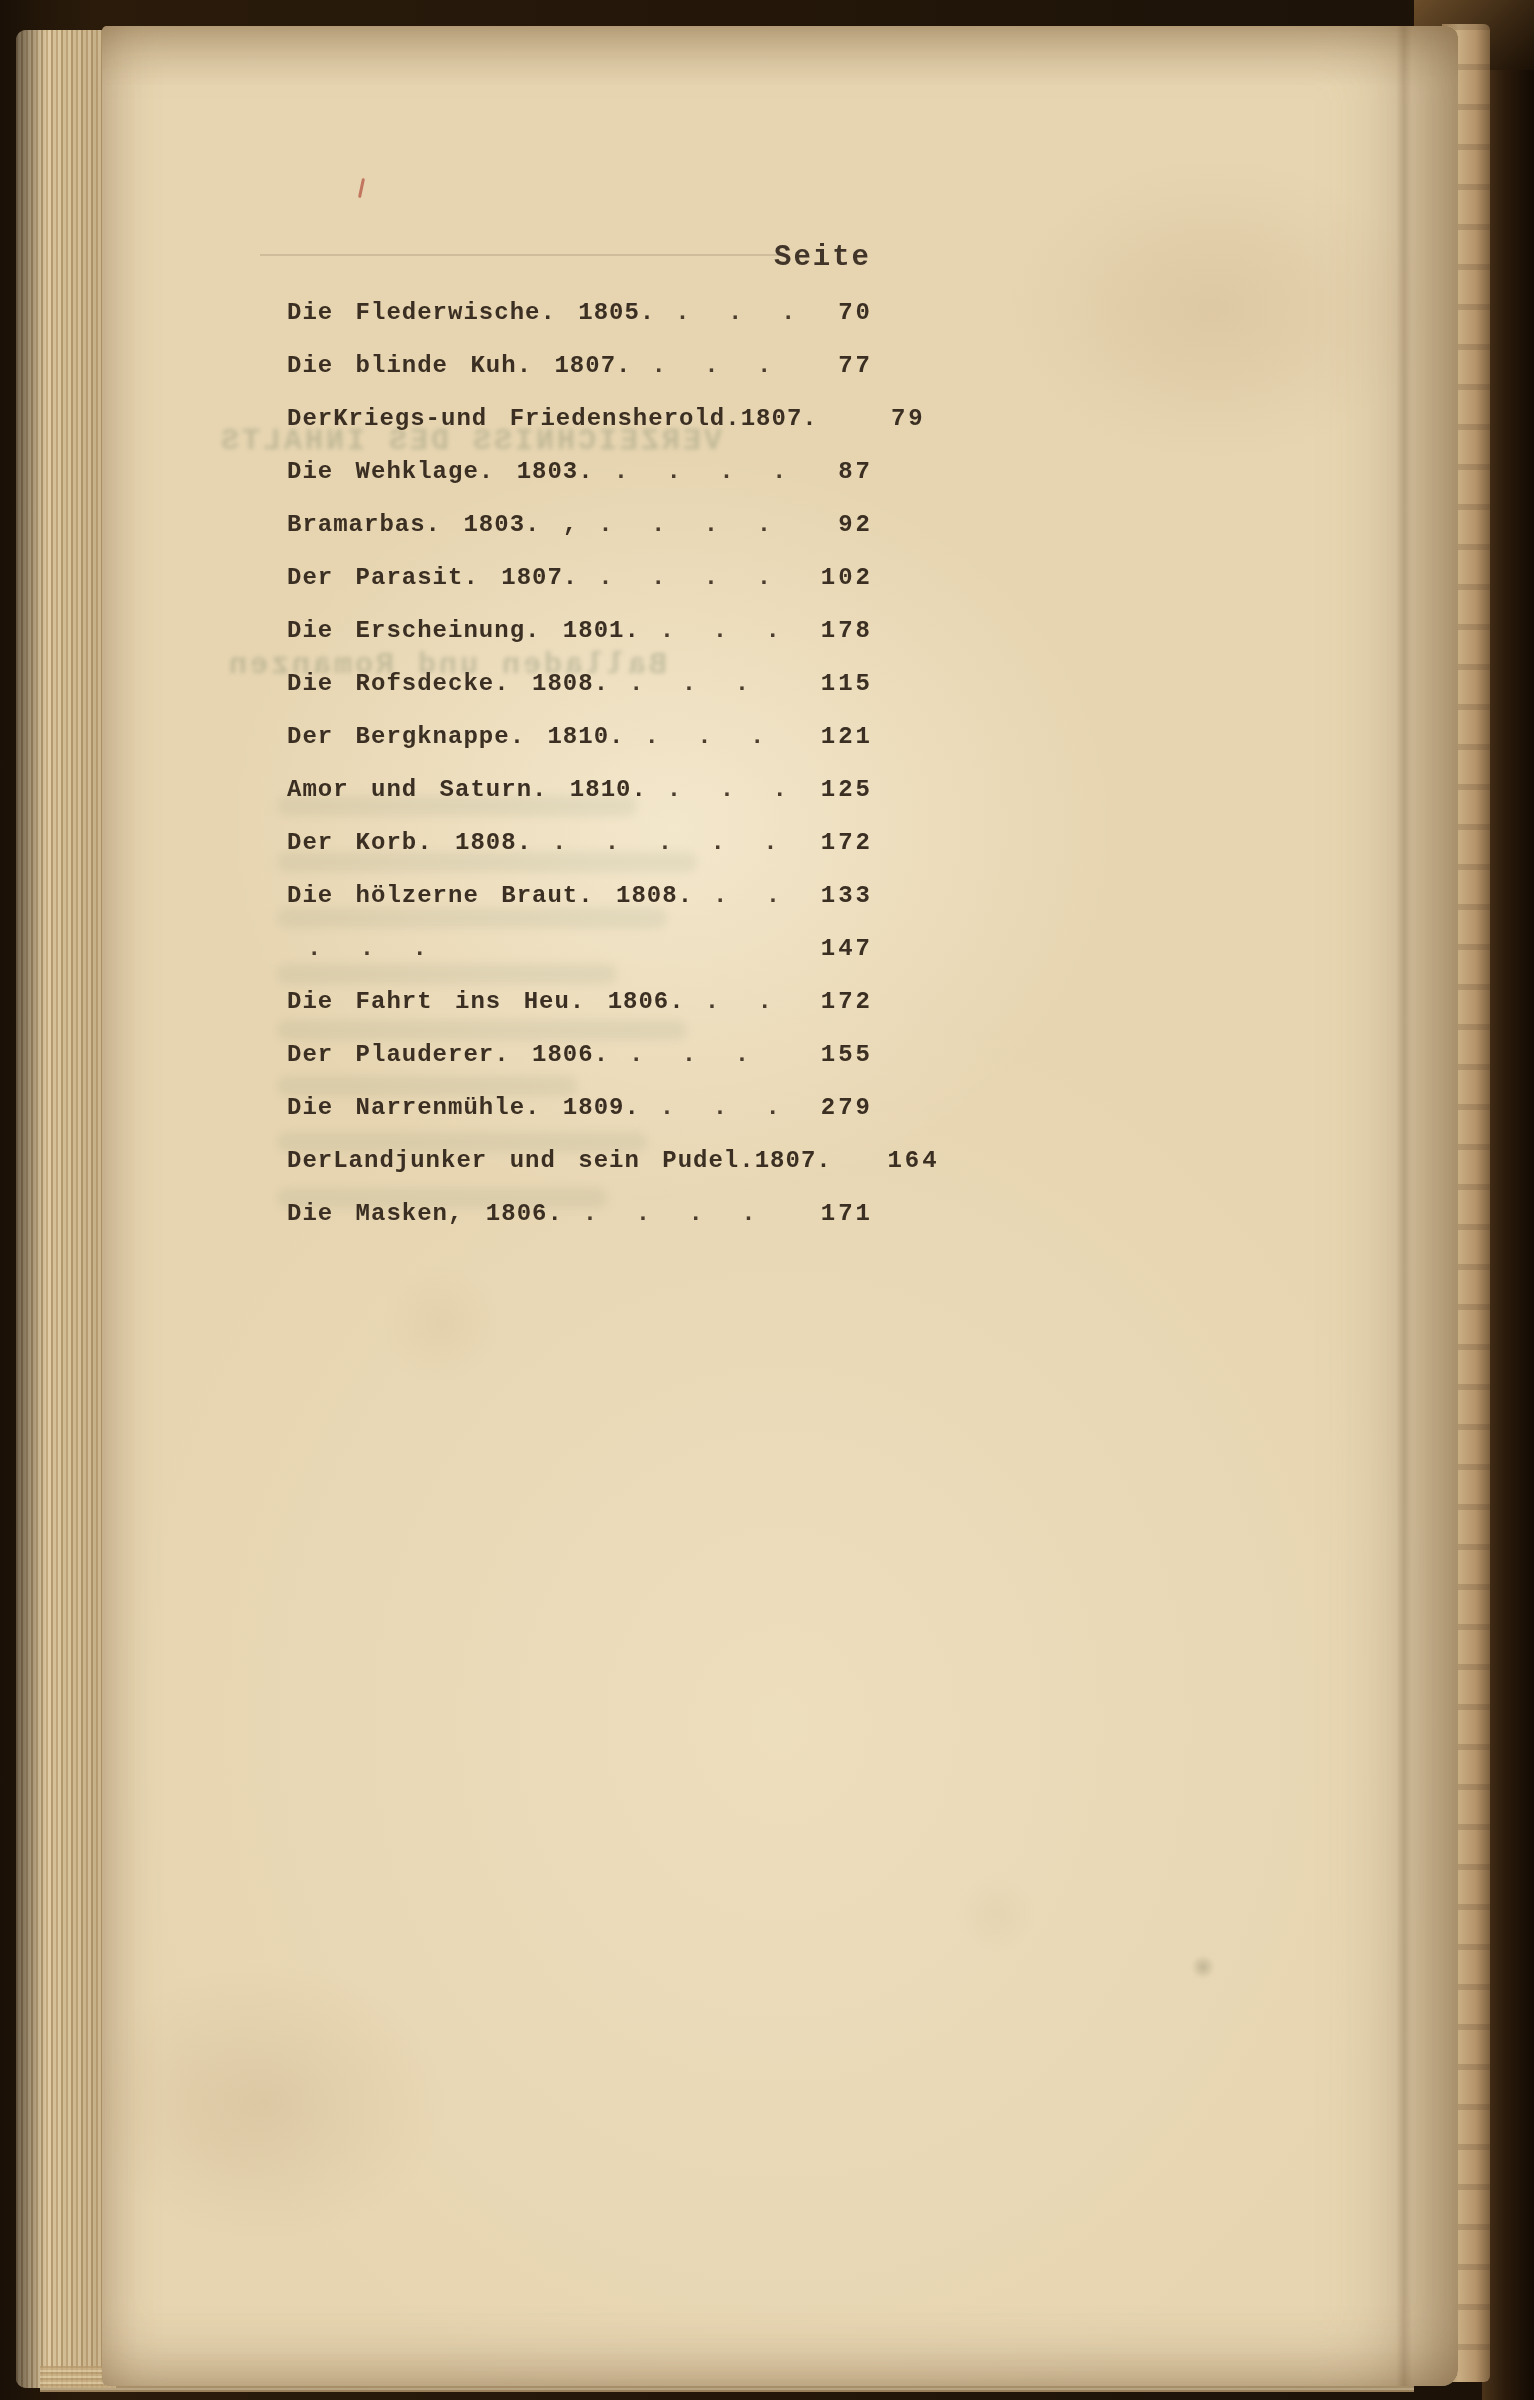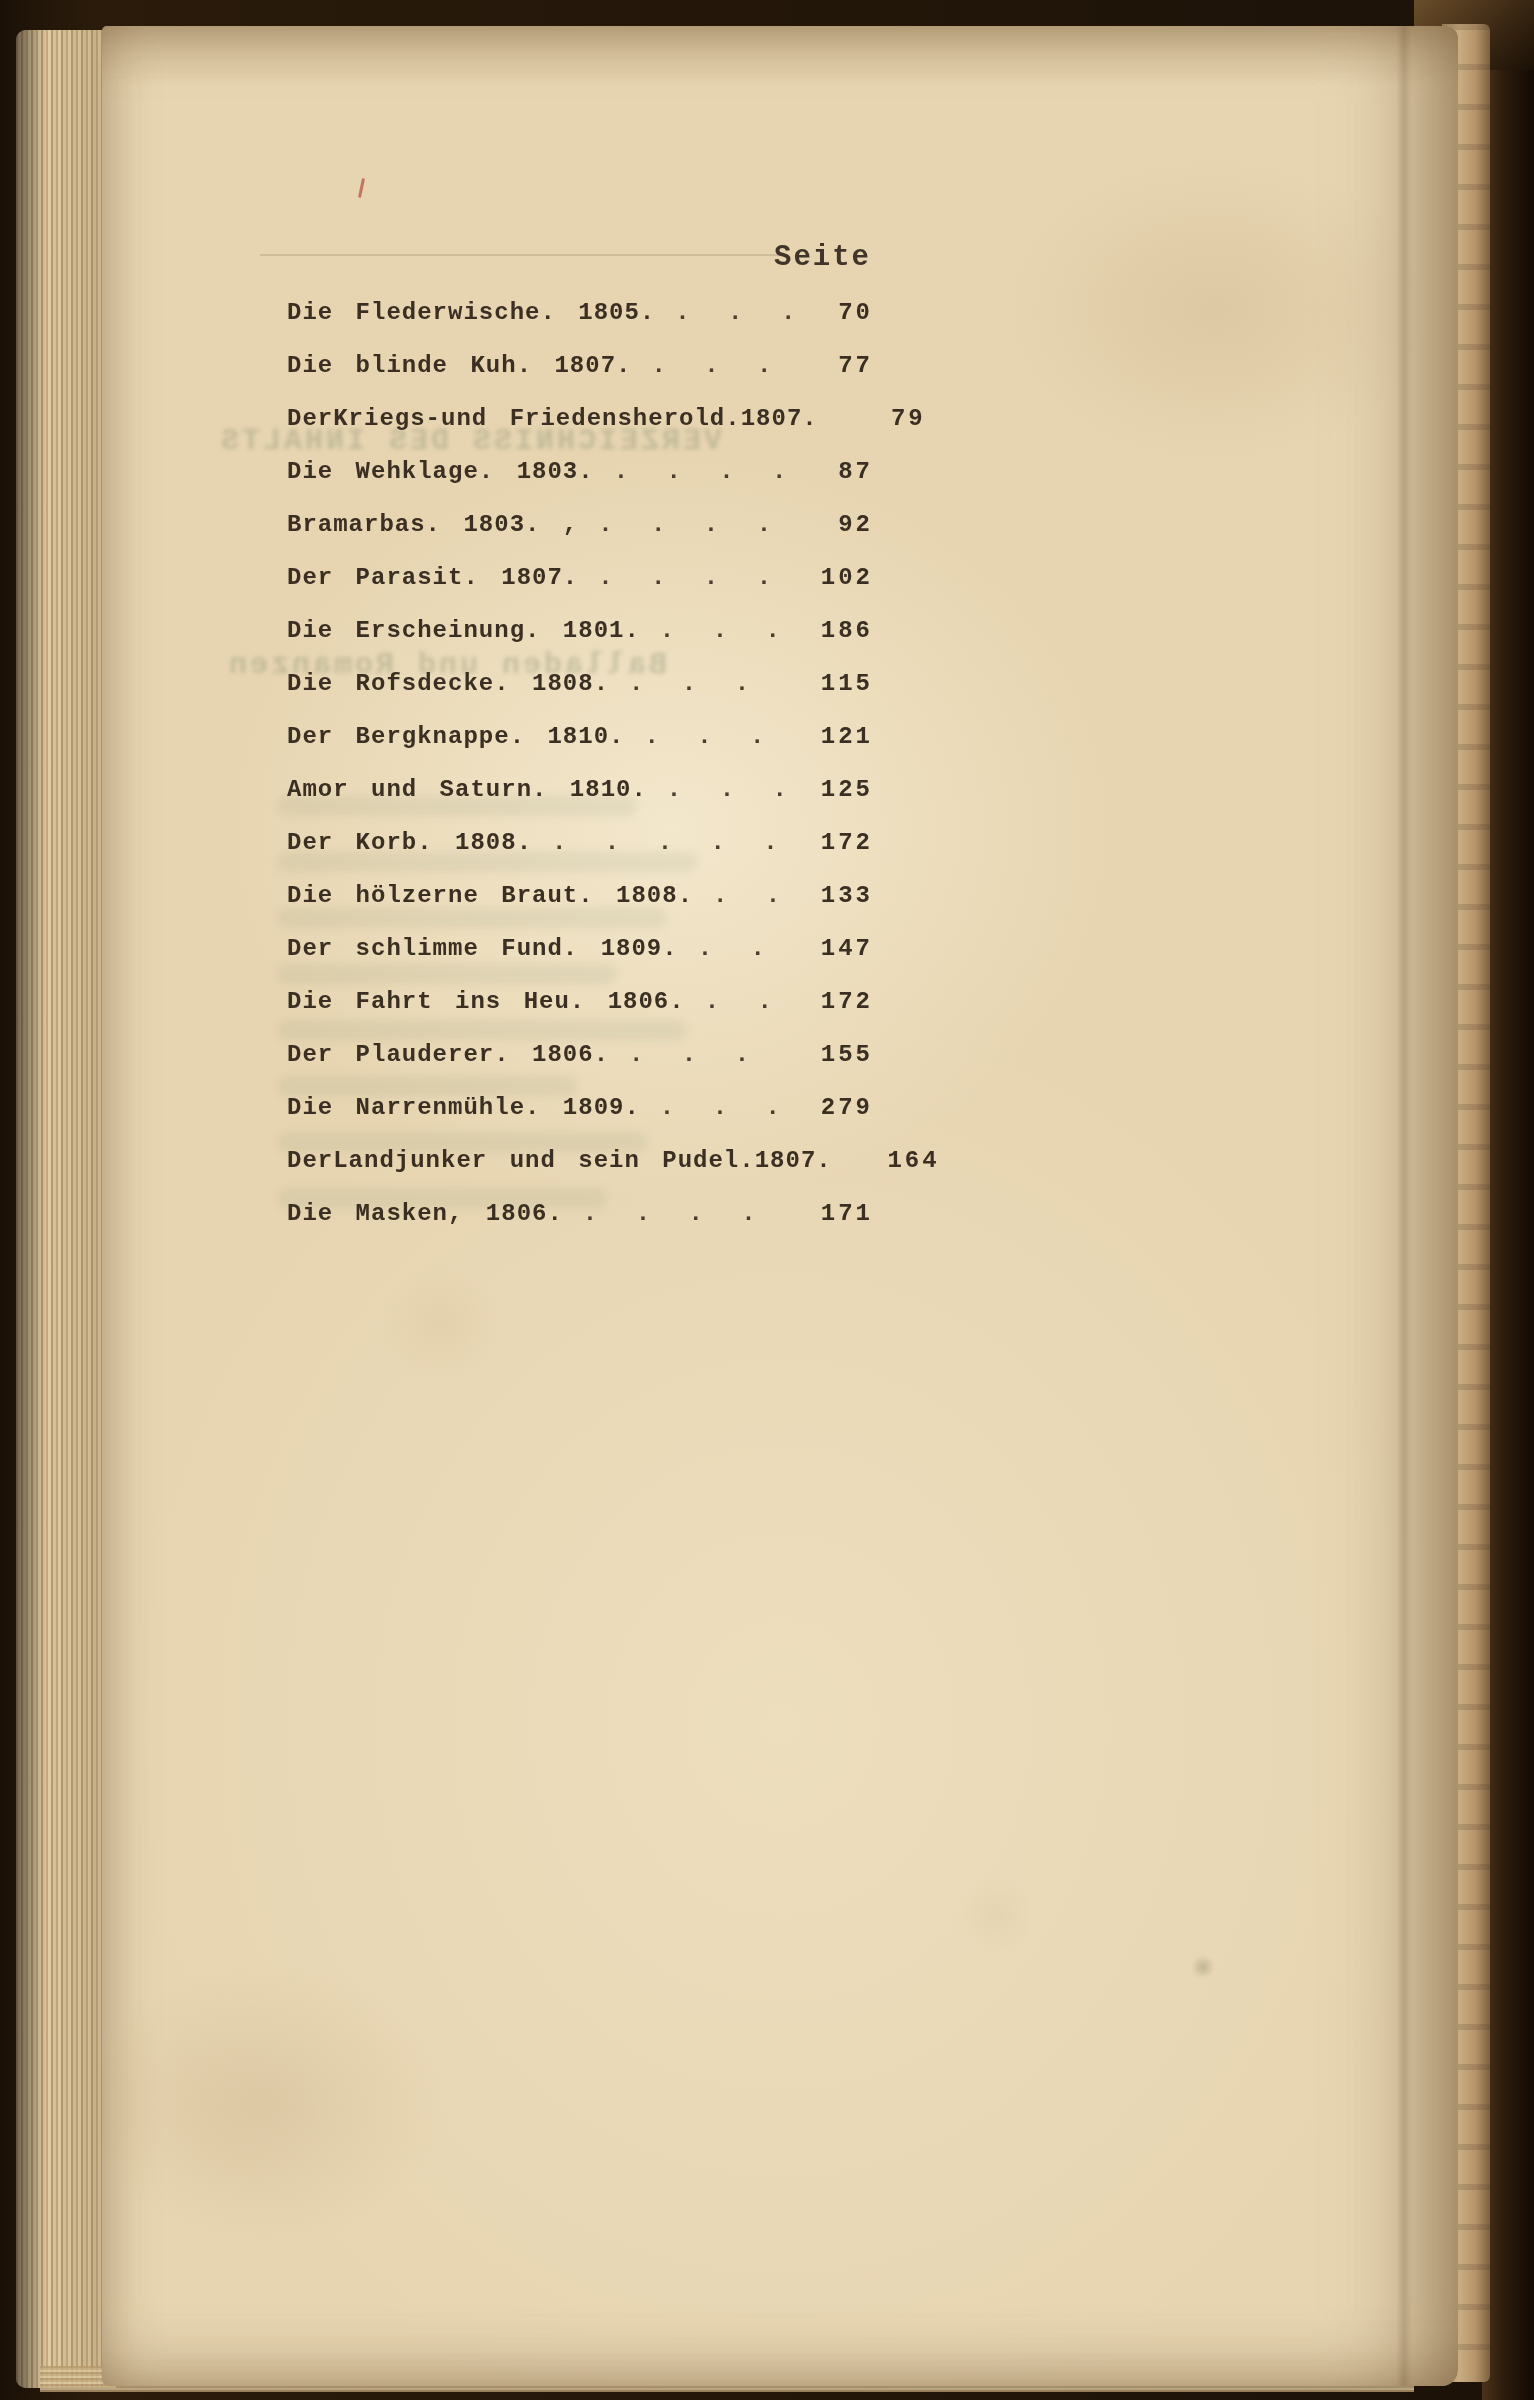--- a/index.html
+++ b/index.html
@@ -128,21 +128,21 @@
           <span class="p">92</span>
         </div>
         <div class="row">
           <span class="t">Der Parasit. 1807.</span>
           <span class="l">. . . . . .</span>
           <span class="p">102</span>
         </div>
         <div class="row">
           <span class="t">Die Erscheinung. 1801.</span>
           <span class="l">. . . .</span>
-          <span class="p">186</span>
+          <span class="p">178</span>
         </div>
         <div class="row">
           <span class="t">Die Rofsdecke. 1808.</span>
           <span class="l">. . . . .</span>
           <span class="p">115</span>
         </div>
         <div class="row">
           <span class="t">Der Bergknappe. 1810.</span>
           <span class="l">. . . .</span>
           <span class="p">121</span>
@@ -156,21 +156,20 @@
           <span class="t">Der Korb. 1808.</span>
           <span class="l">. . . . .</span>
           <span class="p">172</span>
         </div>
         <div class="row">
           <span class="t">Die hölzerne Braut. 1808.</span>
           <span class="l">. . .</span>
           <span class="p">133</span>
         </div>
         <div class="row">
-          <span class="t">Der schlimme Fund. 1809.</span>
           <span class="l">. . .</span>
           <span class="p">147</span>
         </div>
         <div class="row">
           <span class="t">Die Fahrt ins Heu. 1806.</span>
           <span class="l">. . .</span>
           <span class="p">172</span>
         </div>
         <div class="row">
           <span class="t">Der Plauderer. 1806.</span>

